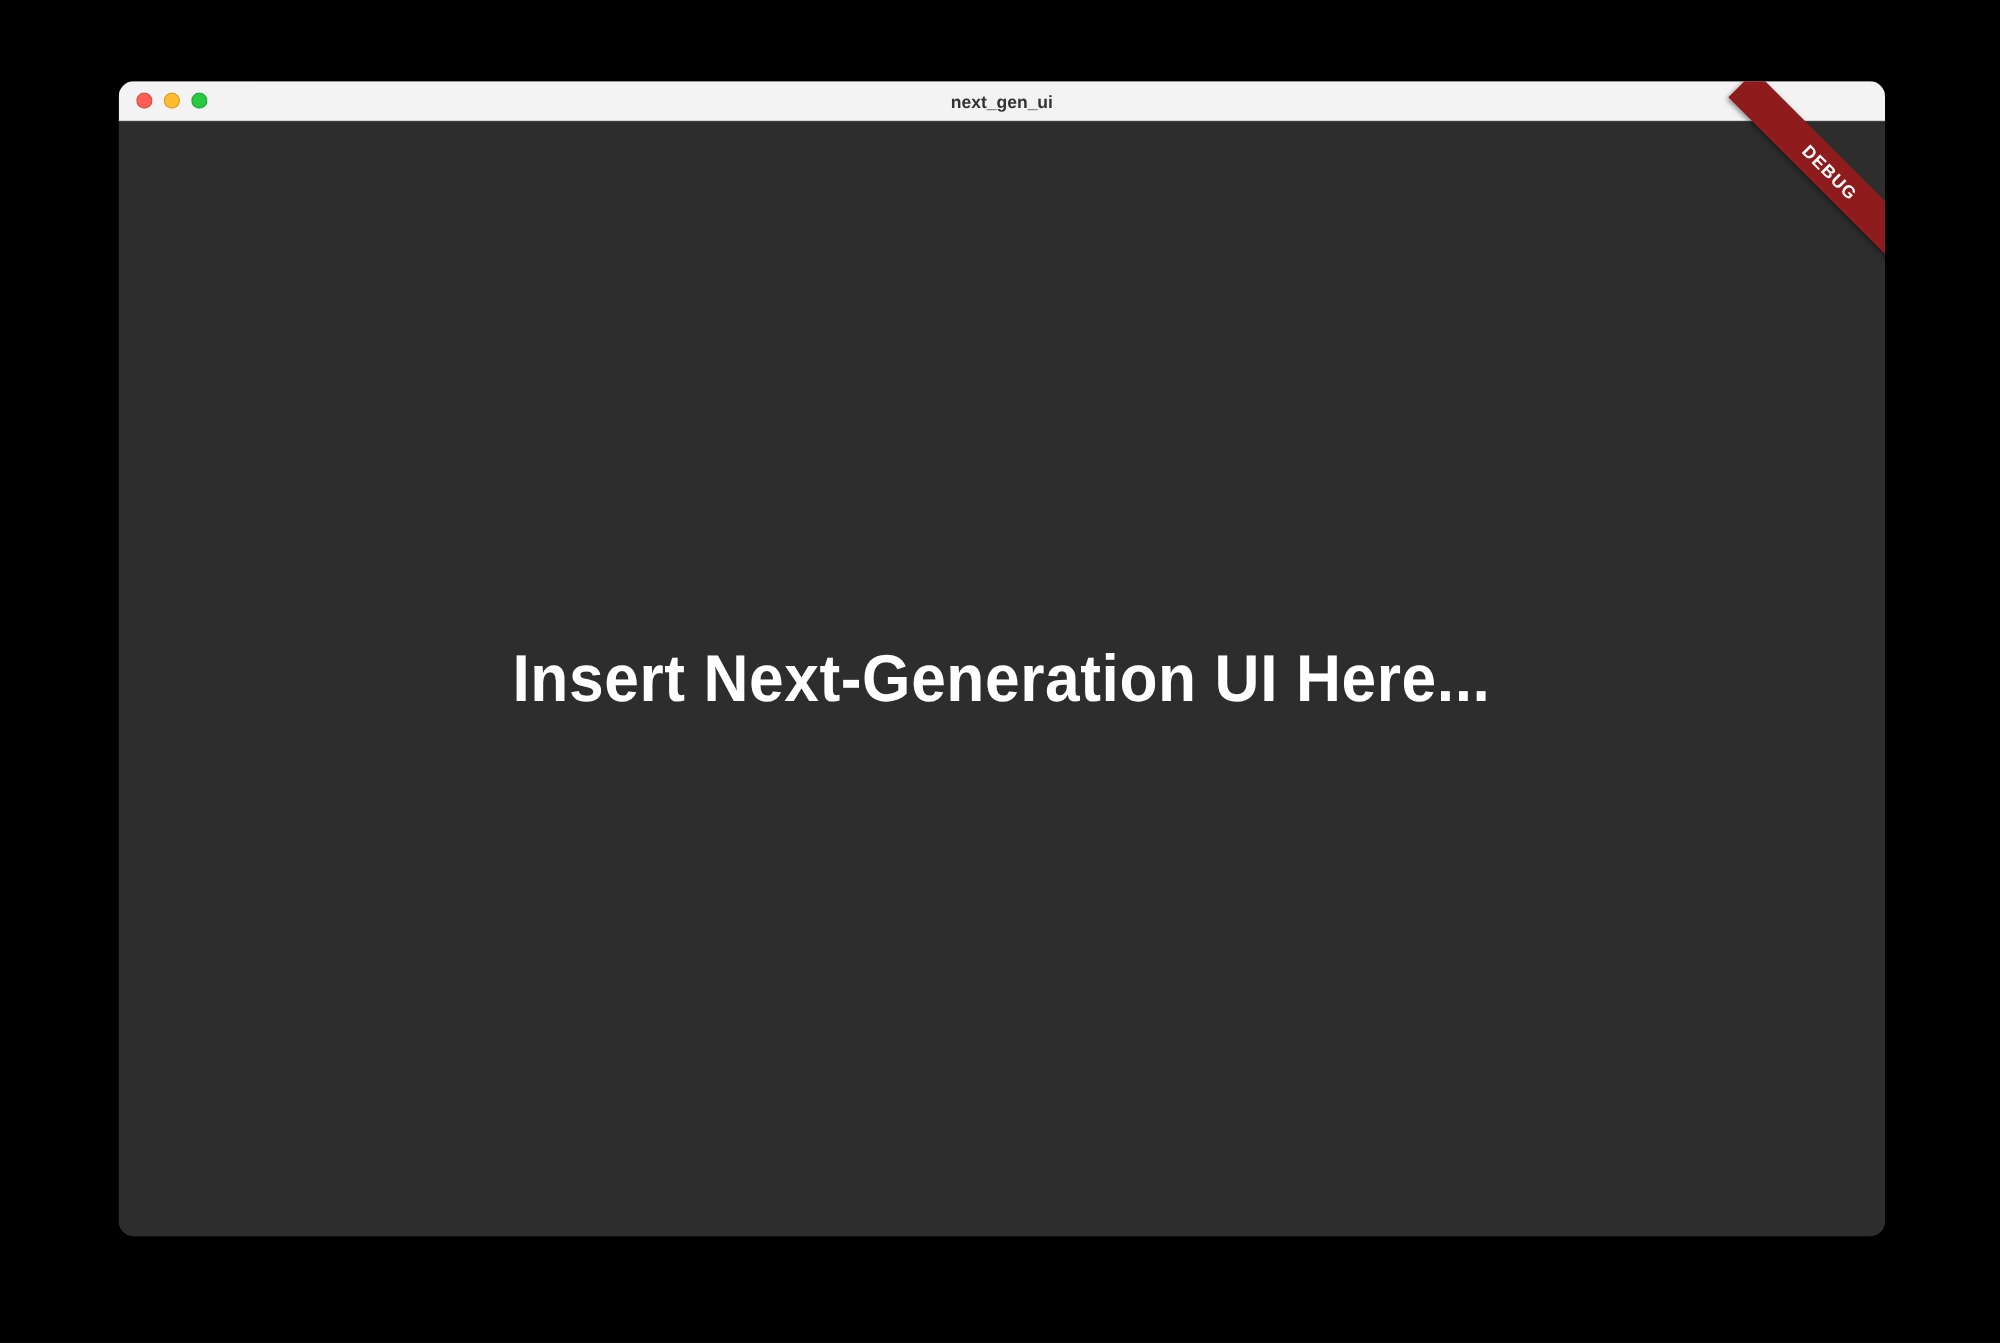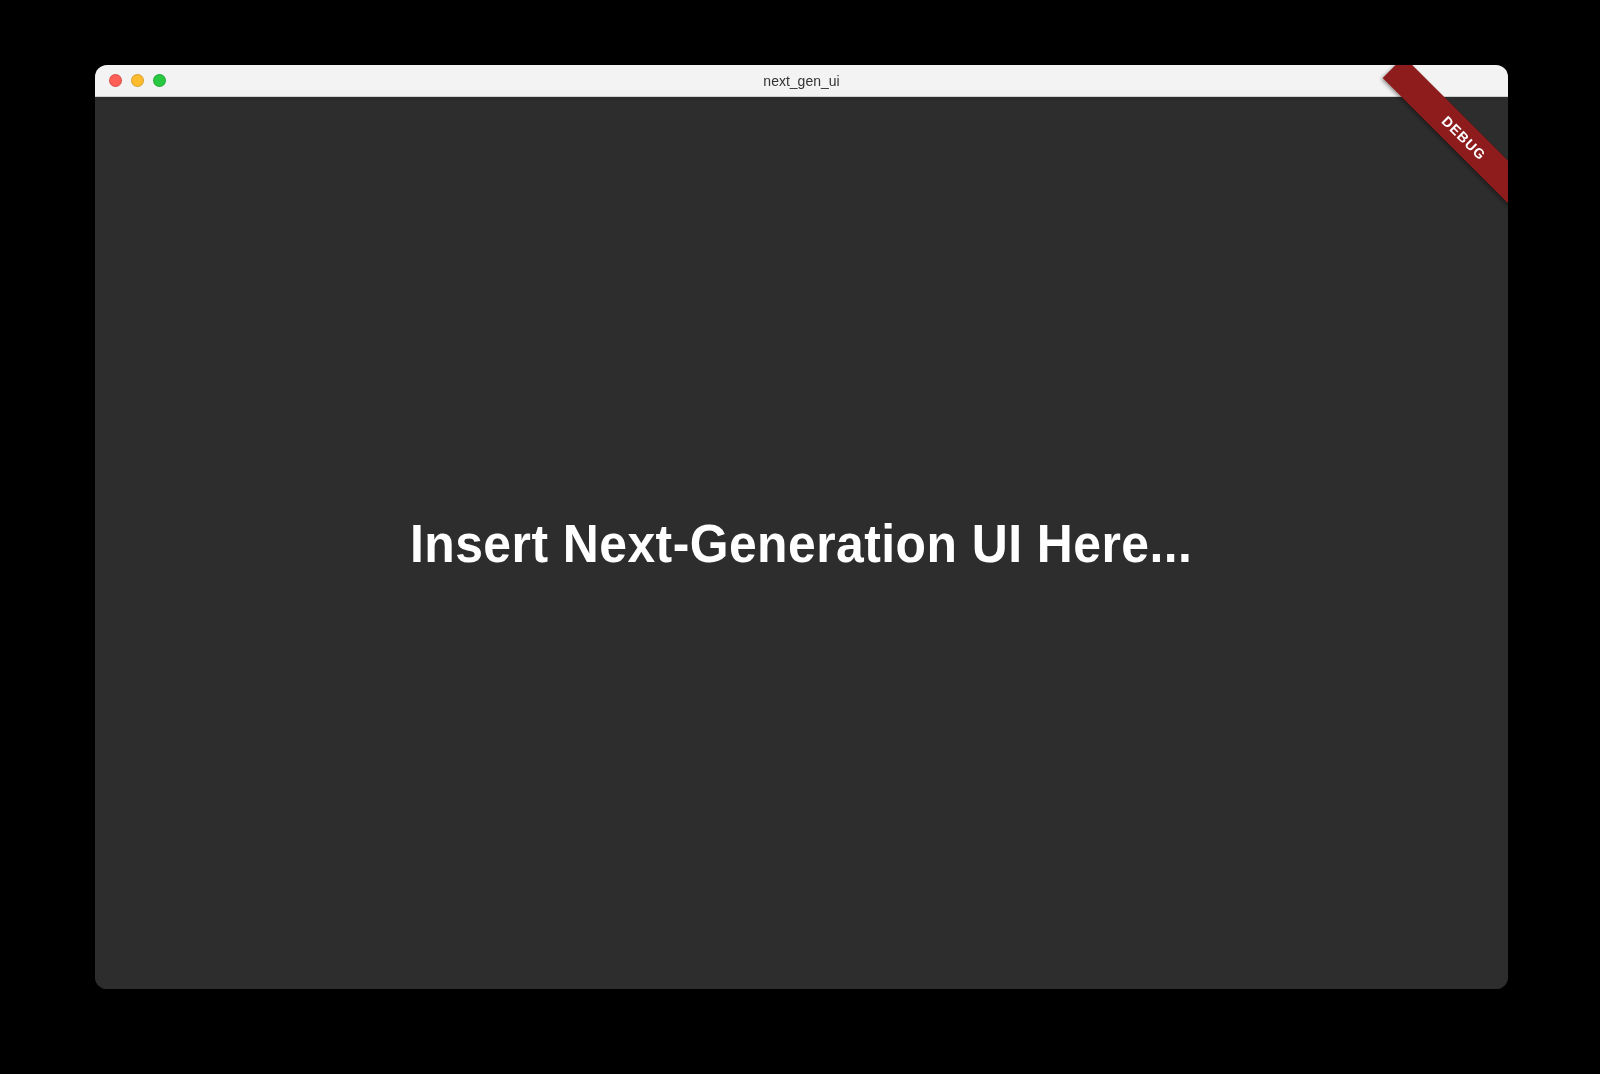--- a/index.html
+++ b/index.html
@@ -45,21 +45,21 @@
       border-radius: 50%;
     }
     .light.close { background: #ff5f57; border: 0.5px solid rgba(0,0,0,0.15); }
     .light.min   { background: #febc2e; border: 0.5px solid rgba(0,0,0,0.15); }
     .light.max   { background: #28c840; border: 0.5px solid rgba(0,0,0,0.15); }
     .title {
       position: absolute;
       left: 0; right: 0;
       text-align: center;
       font-size: 14px;
-      font-weight: 400;
+      font-weight: 700;
       color: #333;
       pointer-events: none;
     }
     .content {
       position: relative;
       width: 100%;
       height: calc(100% - 32px);
       background: #2d2d2d;
       display: flex;
       align-items: center;

